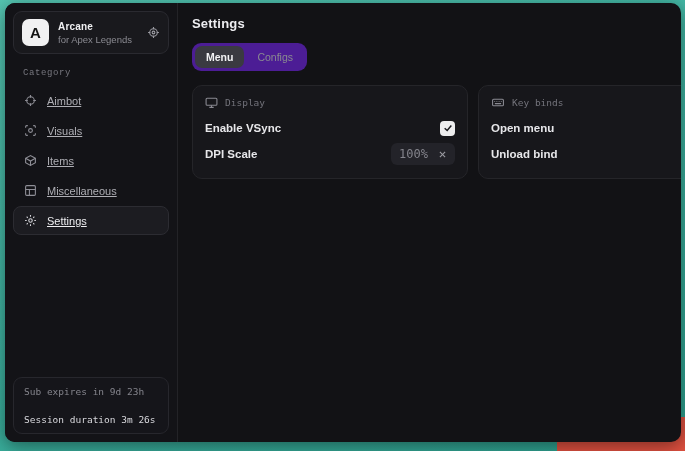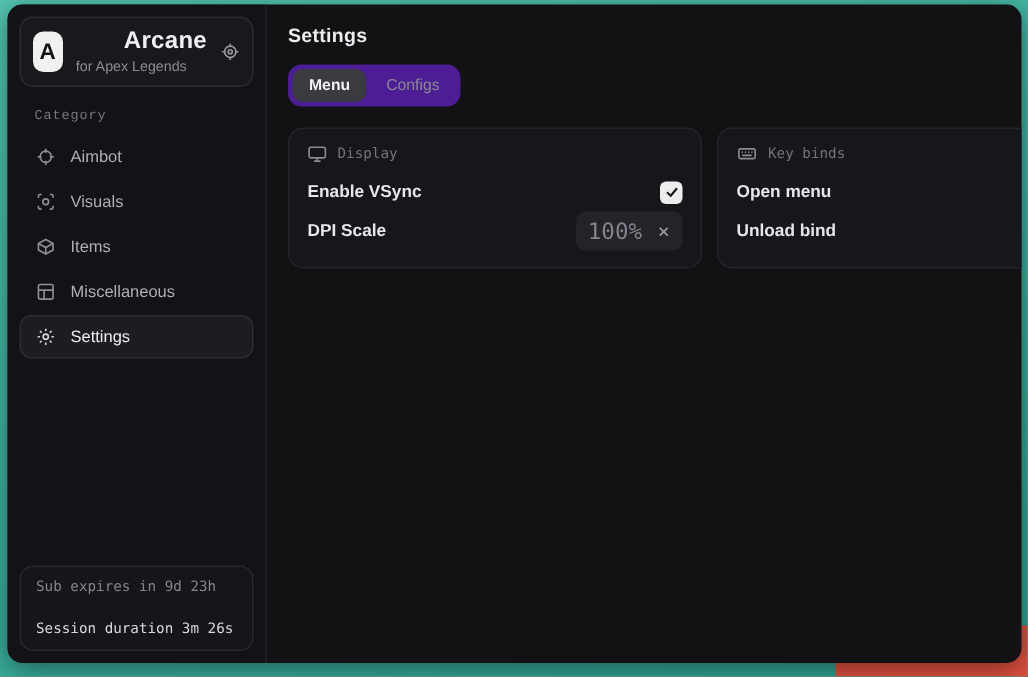--- a/index.html
+++ b/index.html
@@ -33,33 +33,33 @@
   .brand-card {
     background: #19191d; border: 1px solid #2a2a30; border-radius: 9px;
     padding: 7px 8px; display: flex; align-items: center; gap: 9px;
     margin-bottom: 8px;
   }
   .logo {
     width: 27px; height: 27px; background: #f1f1f2; border-radius: 7px;
     display: grid; place-items: center;
     color: #141414; font-weight: bold; font-size: 15px;
   }
-  .brand-title { font-size: 16px; font-weight: bold; color: #f0f0f2; letter-spacing: .2px; margin-left: 32px; }
+  .brand-title { font-size: 10px; font-weight: bold; color: #f0f0f2; letter-spacing: .2px; }
   .brand-sub { font-size: 9.5px; color: #8b8b92; margin-top: 2px; }
   .brand-gear { margin-left: auto; color: #9b9ba2; display: grid; place-items: center; }
   .category-label {
     font-family: Liberation Mono, monospace;
     font-size: 9px; color: #76767e; letter-spacing: .6px;
     margin: 6px 0 8px 10px;
   }
   .nav-item {
     display: flex; align-items: center; gap: 10px;
     padding: 7px 10px; margin-bottom: 1px;
     border: 1px solid transparent; border-radius: 8px;
-    color: #aeaeb4; font-size: 11px; cursor: default;
+    color: #aeaeb4; font-size: 11px; cursor: default; text-decoration: underline;
   }
   .nav-item .nav-icon { color: #8f8f97; display: grid; place-items: center; }
   .nav-item.active {
     background: #1c1c21; border-color: #2c2c32; color: #ededf0;
   }
   .nav-item.active .nav-icon { color: #d5d5da; }
   .status-card {
     margin-top: auto;
     border: 1px solid #27272d; border-radius: 9px;
     padding: 8px 10px; background: #15151a;
@@ -107,21 +107,21 @@
     width: 15px; height: 15px; background: #ededee; border-radius: 4px;
     display: grid; place-items: center; color: #17171b; cursor: pointer;
   }
   .dpi-input {
     display: flex; align-items: center; gap: 10px;
     background: #232329; border-radius: 6px; padding: 4px 8px;
     cursor: text;
   }
   .dpi-value {
     font-family: "DejaVu Sans Mono", monospace;
-    font-size: 15px; color: #84848c;
+    font-size: 12px; color: #84848c;
   }
   .dpi-clear { color: #9c9ca3; display: grid; place-items: center; cursor: pointer; }
   .bind-btn {
     display: flex; align-items: center; gap: 6px;
     background: #202026; border: 1px solid #2a2a30; border-radius: 7px;
     padding: 3px 0; cursor: pointer;
   }
   .bind-btn .key-icon { color: #c9c9cf; display: grid; place-items: center; }
   .bind-key { font-size: 9.5px; font-weight: bold; color: #eaeaed; letter-spacing: .3px; }
   svg { display: block; }

